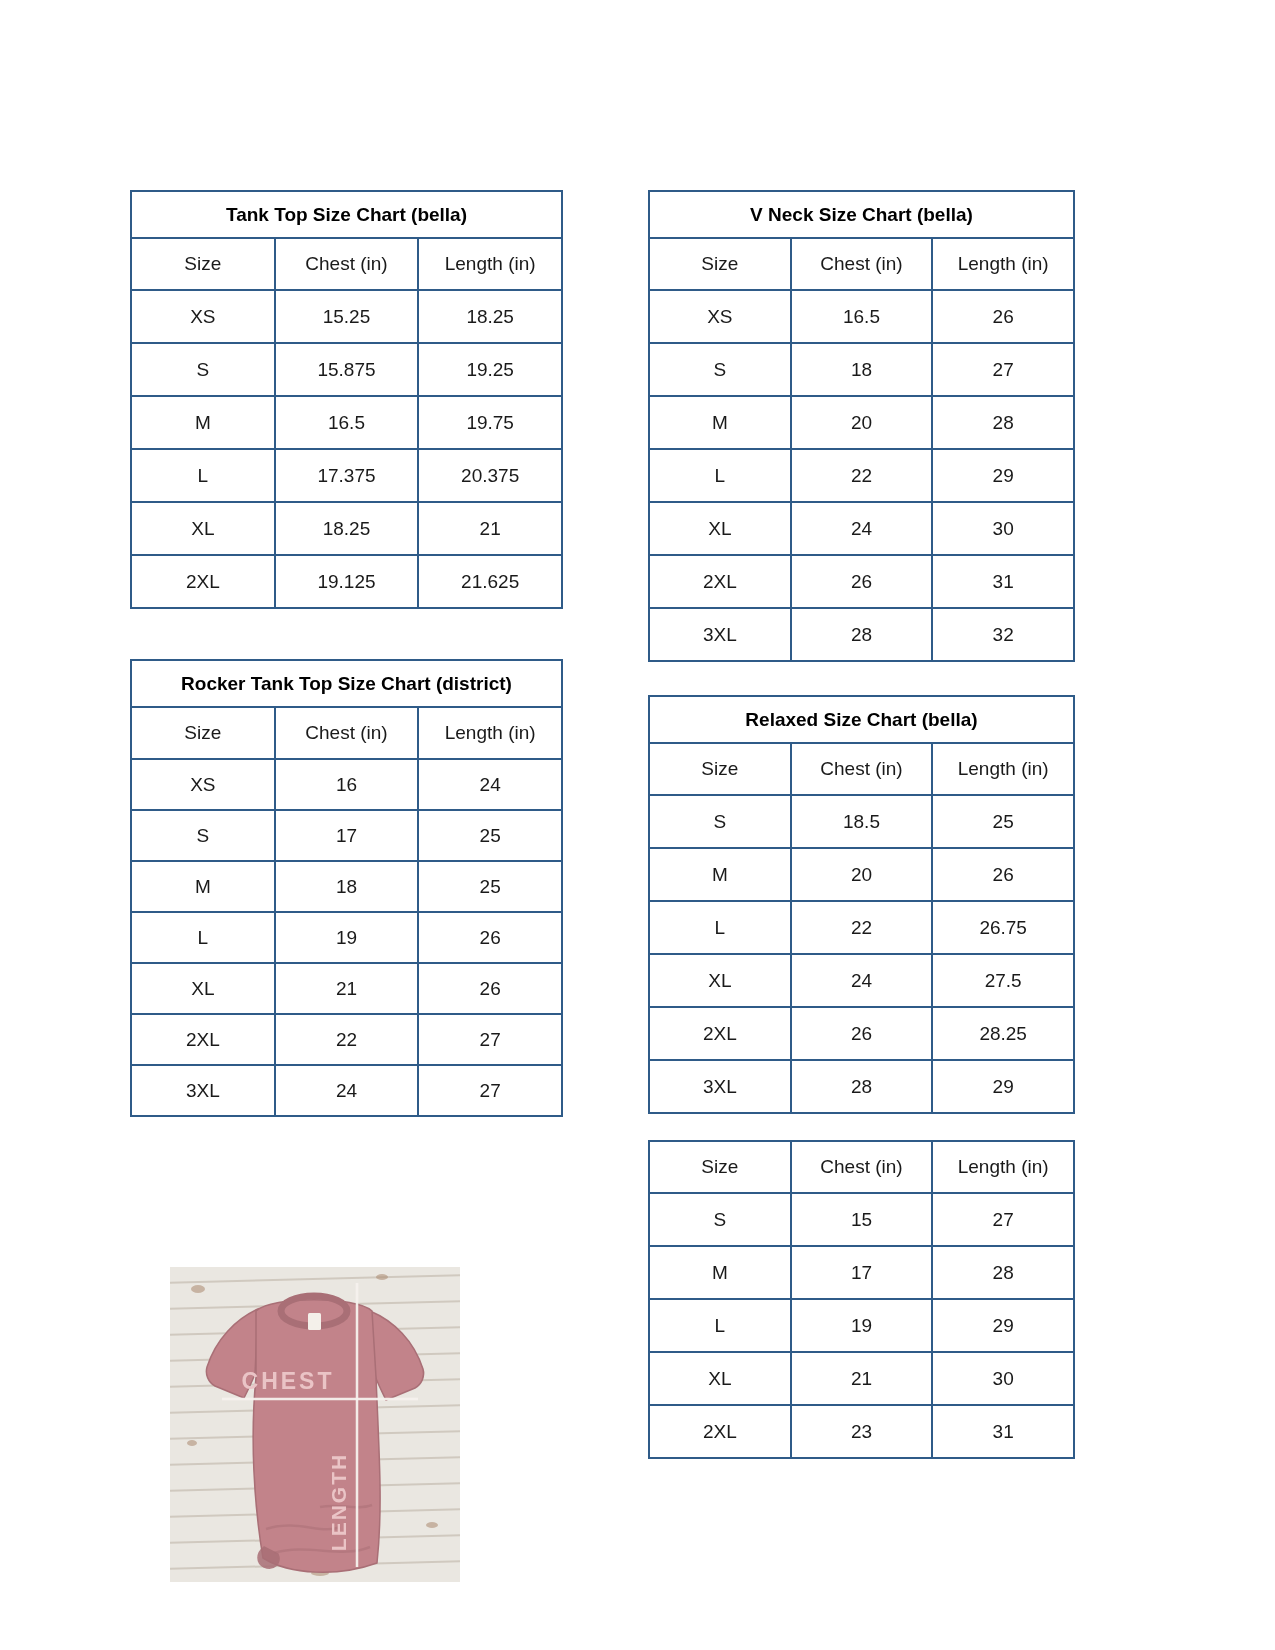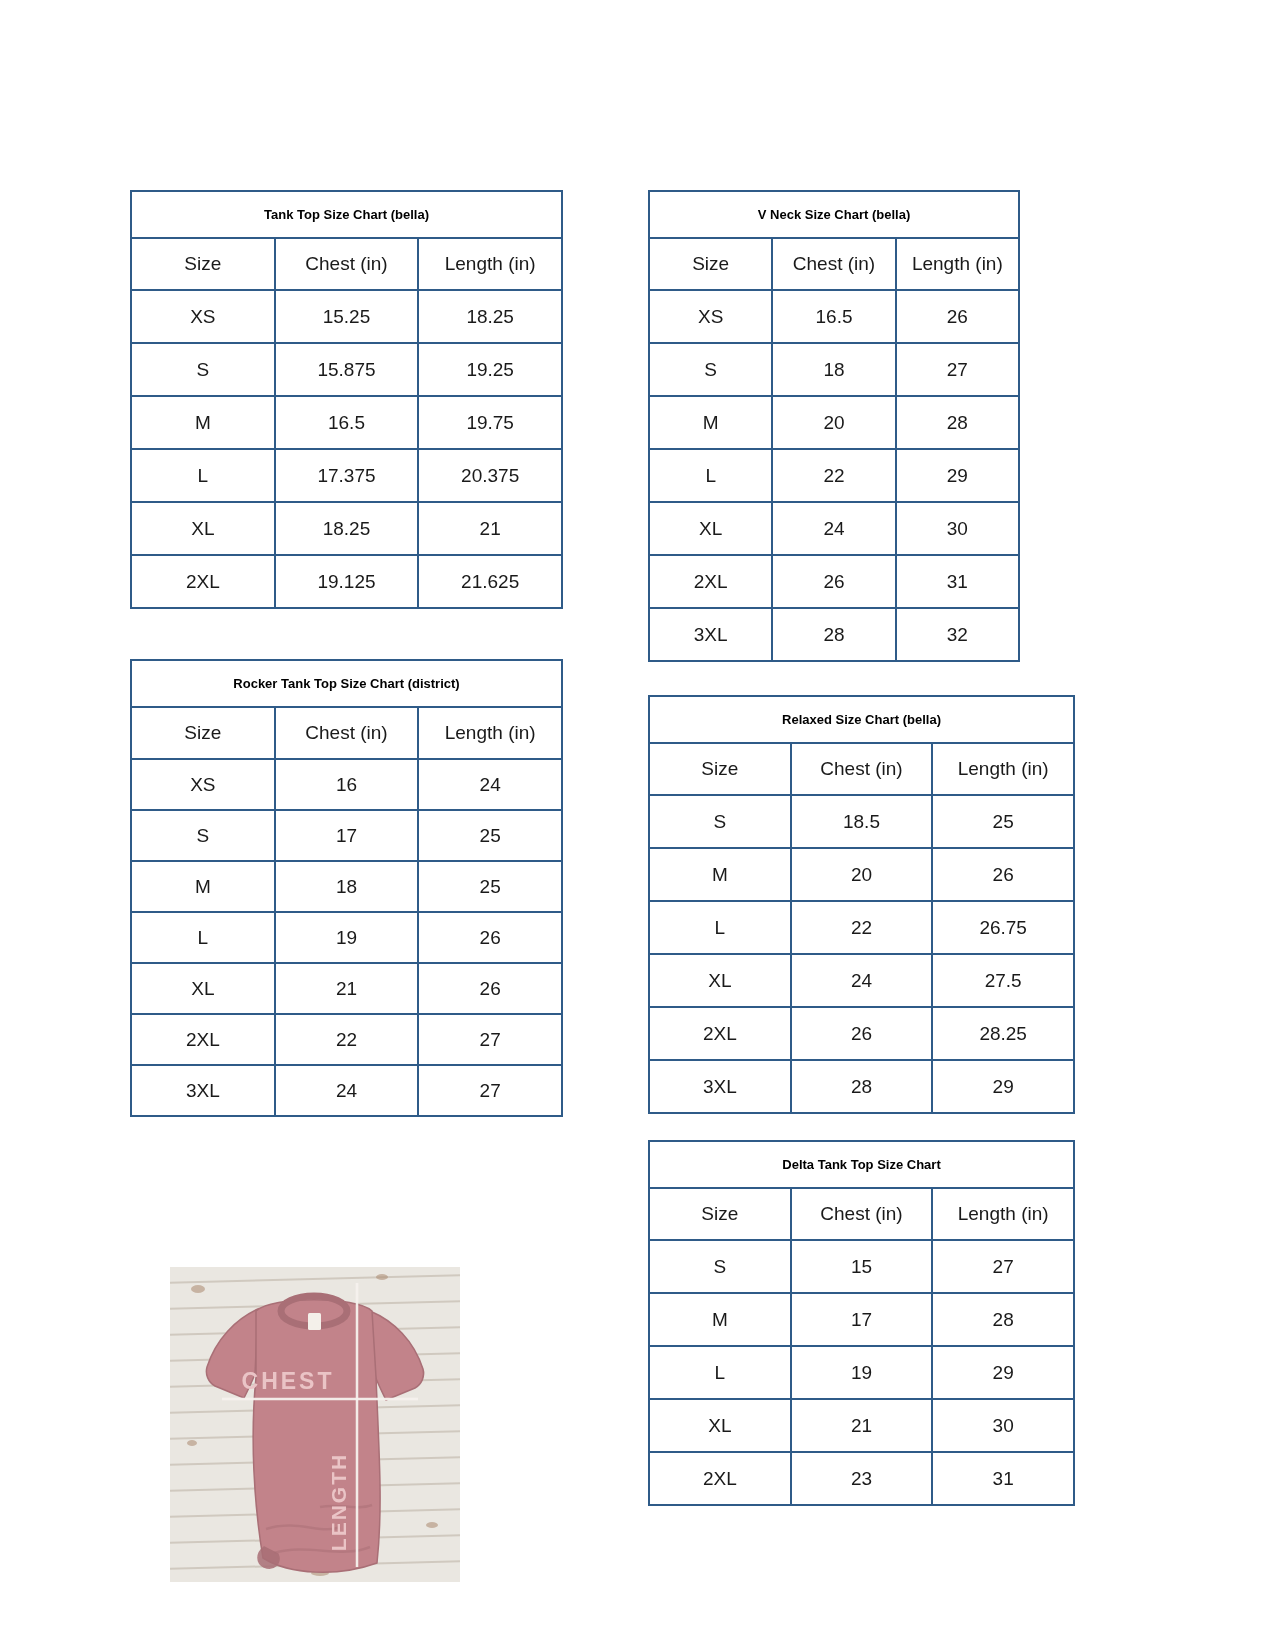--- a/index.html
+++ b/index.html
@@ -23,21 +23,21 @@
     vertical-align:middle;
     font-size:19px;
     font-weight:400;
     padding:0;
     color:var(--text-color,#1a1a1a);
     background:#ffffff;
   }
   .size-table tr.title-row th{
     height:45px;
     font-weight:700;
-    font-size:13px;
+    font-size:19px;
     color:#000000;
   }
   .size-table tr.header-row th{height:50px;border-radius:17px;}
   .size-table td{height:51px;}
   .size-table.compact-rows td{height:49px;}
   .photo{position:absolute;}
   .photo svg{display:block;}
   .photo text{
     font-family:"Liberation Sans","DejaVu Sans",sans-serif;
     font-weight:600;
@@ -88,21 +88,21 @@
           </tr>
           <tr>
             <td>2XL</td>
             <td>19.125</td>
             <td>21.625</td>
           </tr>
         </tbody>
     </table>
   </div>
 
-  <div class="size-table" style="left:648px;top:190px;width:372px;">
+  <div class="size-table" style="left:648px;top:190px;width:427px;">
     <table>
       <thead>
         <tr class="title-row">
           <th colspan="3">V Neck Size Chart  (bella)</th>
         </tr>
         <tr class="header-row">
           <th>Size</th>
           <th>Chest (in)</th>
           <th>Length (in)</th>
         </tr>
@@ -242,23 +242,20 @@
             <td>28</td>
             <td>29</td>
           </tr>
         </tbody>
     </table>
   </div>
 
   <div class="size-table" style="left:648px;top:1140px;width:427px;">
     <table>
       <thead>
-        <tr class="title-row">
-          <th colspan="3">Delta Tank Top Size Chart</th>
-        </tr>
         <tr class="header-row">
           <th>Size</th>
           <th>Chest (in)</th>
           <th>Length (in)</th>
         </tr>
       </thead>
       <tbody>
           <tr>
             <td>S</td>
             <td>15</td>

